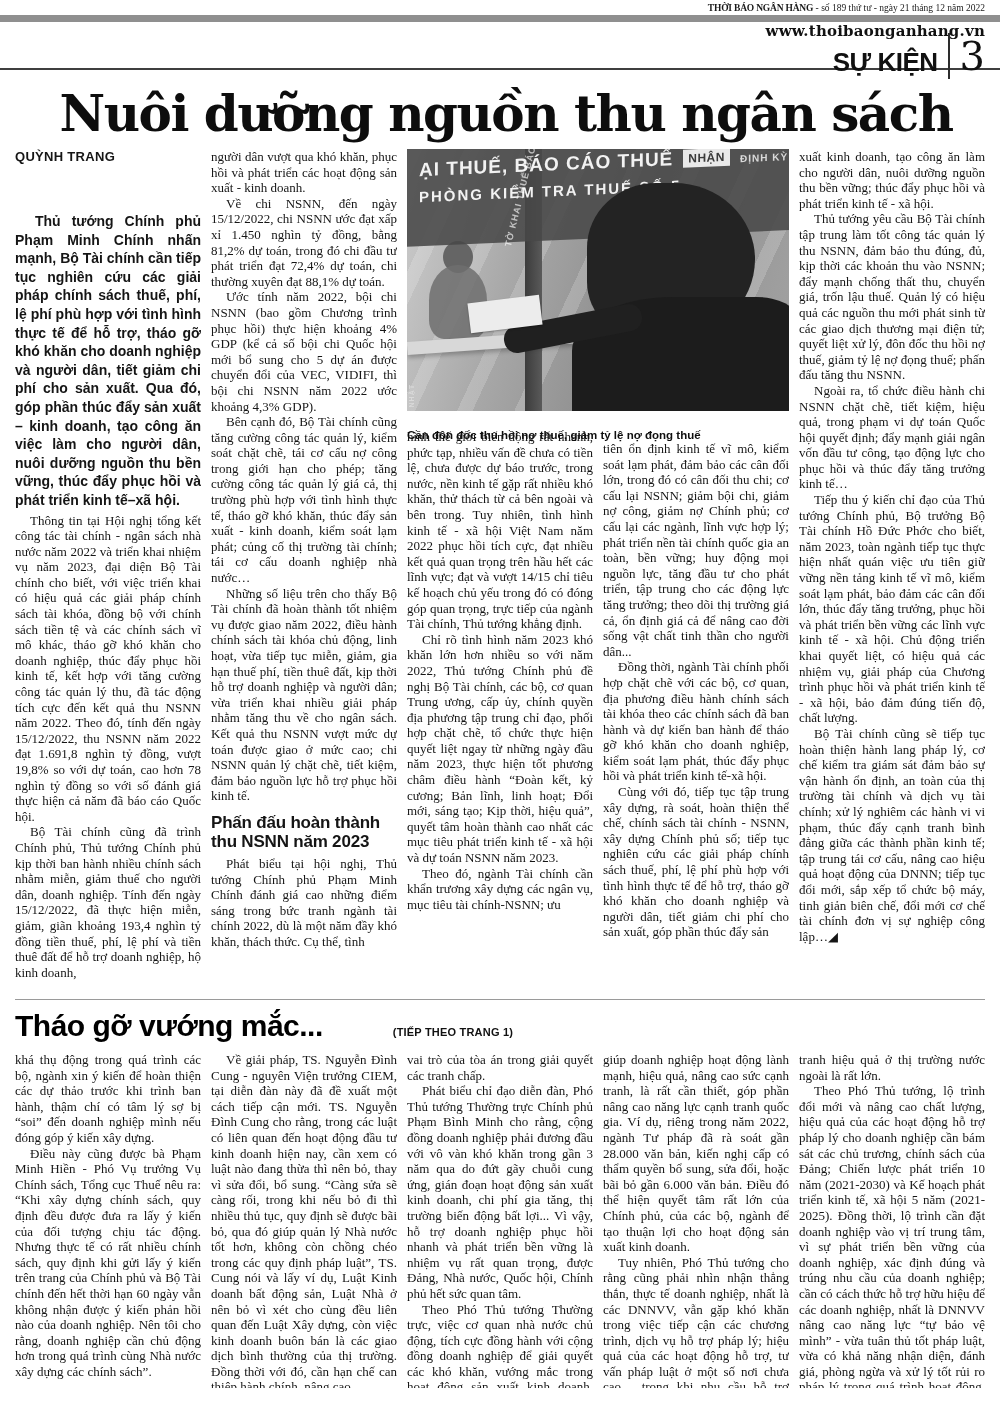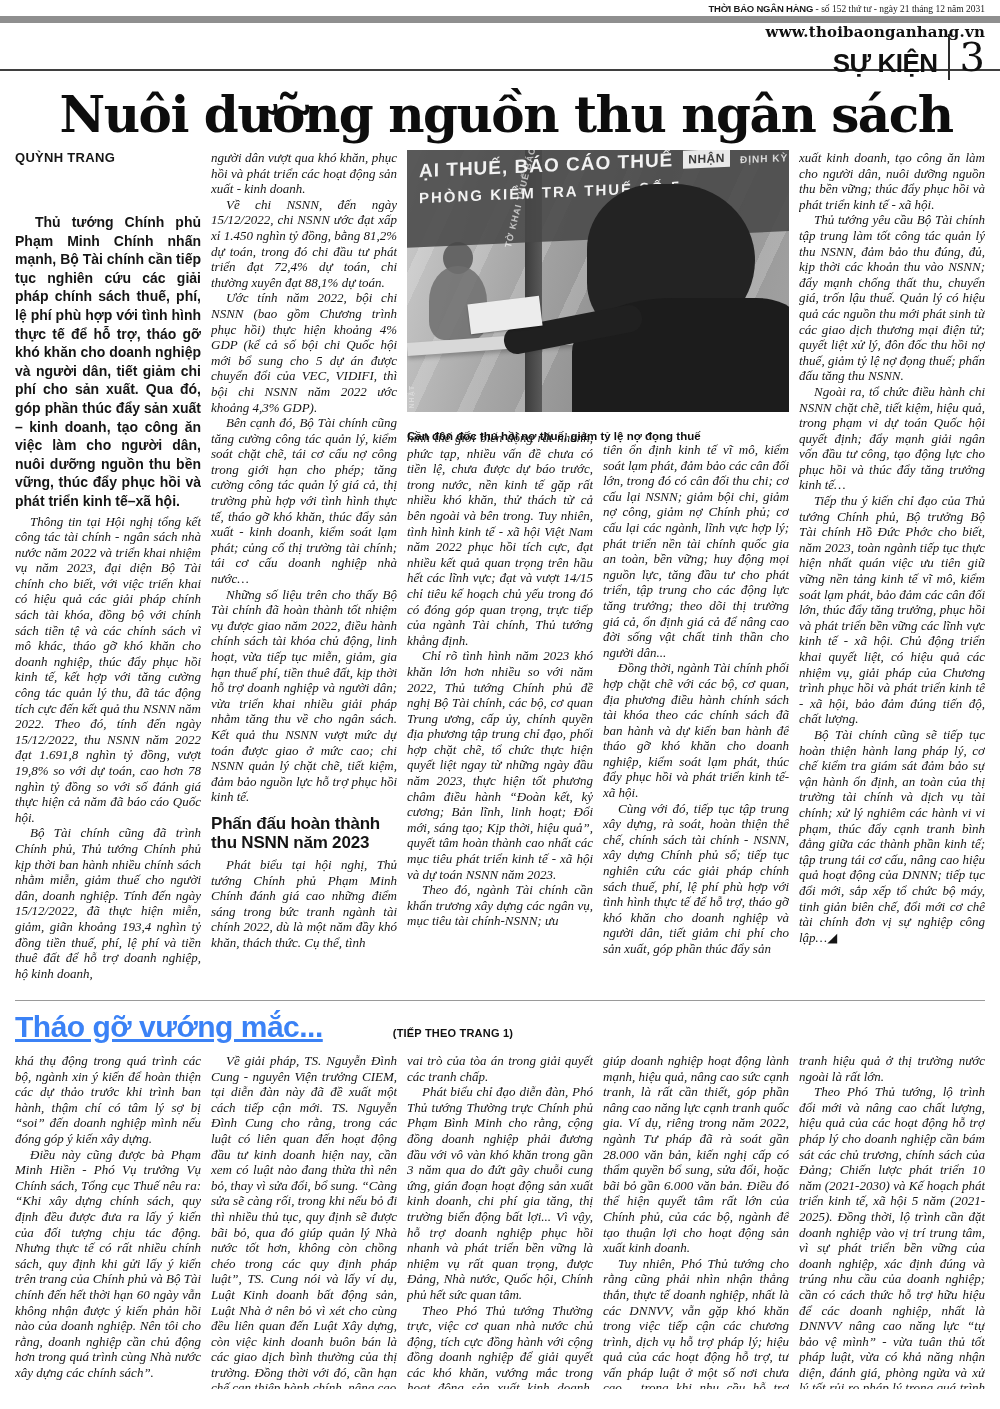--- a/index.html
+++ b/index.html
@@ -1,41 +1,41 @@
 <!DOCTYPE html>
 <html><head>
 <meta charset="utf-8">
 <style>
   html,body{margin:0;padding:0;background:#e9e9e9;}
   .page{width:1000px;height:1409px;background:#fff;position:relative;overflow:hidden;color:#111;margin:0 auto;}
 
   
   .issue-line{padding:3px 15px 1px;text-align:right;font:9.5px "Liberation Serif","DejaVu Serif",serif;color:#1a1a1a;}
-  .issue-line .paper-name{font-weight:bold;font-family:Liberation Sans, sans-serif;letter-spacing:-.2px;}
+  .issue-line .paper-name{font-weight:bold;font-family:Liberation Serif, serif;letter-spacing:-.2px;}
   .gray-bar{height:7px;background:#8f8f8f;margin-top:1px;}
   .mast-row{display:flex;justify-content:space-between;align-items:flex-end;padding:0 15px;height:46px;flex-direction:column;}
   .site-url{font:bold 15px "DejaVu Serif",serif;padding-bottom:5px;letter-spacing:.2px;}
   .section-box{display:flex;align-items:flex-end;height:34px;}
   .section-name{font:900 26px/1 "Liberation Sans","DejaVu Sans",sans-serif;letter-spacing:-.5px;padding:0 10px 4px 0;}
   .page-number{font:400 40px/46px "DejaVu Serif",serif;border-left:2px solid #2d2d2d;padding-left:10px;height:46px;}
   .rule{height:2px;background:#3f3f3f;}
 
   
   h1.headline{margin:16px 0 8px;text-align:center;font:700 50px/1.1 "DejaVu Serif","Liberation Serif",serif;letter-spacing:-1.5px;color:#0d0d0d;padding-left:12px;}
 
   
   .article-cols{position:relative;height:840px;margin:6px 15px 0;}
   .col{position:absolute;top:0;width:186px;height:840px;overflow:hidden;text-align:justify;
        font:13px/15.6px "Liberation Serif","DejaVu Serif",serif;color:#151515;}
   .c1{left:0}.c2{left:196px}
   .c3{left:392px;top:280px;height:548px}
   .c4{left:588px;top:292px;height:548px}
   .c5{left:784px}
 
-  .blk{margin:0;font-style:italic;}
+  .blk{margin:0;}
   .blk-byline{font:bold 13px "Liberation Sans","DejaVu Sans",sans-serif;letter-spacing:.3px;margin-bottom:48px;text-align:left;}
   .blk-lead{font:bold 14px/18.6px "Liberation Sans","DejaVu Sans",sans-serif;text-indent:20px;margin-bottom:3px;}
   .blk-heading{font:800 17px/19px "Liberation Sans","DejaVu Sans",sans-serif;margin:9px 0 5px;text-align:left;letter-spacing:-.2px;}
   .blk-p{text-indent:15px;}
   .blk-pc{text-indent:0;}
 
   
   .photo-block{position:absolute;left:392px;top:0;width:382px;}
   .photo{height:262px;position:relative;overflow:hidden;
          background:linear-gradient(105deg,#cdcdcd 0%,#a8a8a8 30%,#8e8e8e 58%,#a3a3a3 100%);}
@@ -58,34 +58,34 @@
   .woman-body{position:absolute;right:-8px;top:148px;width:225px;height:120px;background:#1c1c1c;border-radius:45% 18% 0 0;}
   .woman-arm{position:absolute;left:96px;top:166px;width:140px;height:27px;background:#202020;border-radius:13px;transform:rotate(-11deg);}
   .paper{position:absolute;left:62px;top:150px;width:72px;height:30px;background:#ececec;transform:rotate(-7deg);box-shadow:0 1px 2px rgba(0,0,0,.3);}
   .photo-credit{position:absolute;left:1px;bottom:4px;writing-mode:vertical-rl;transform:rotate(180deg);
          font:700 7px "Liberation Sans",sans-serif;color:#e0e0e0;letter-spacing:1px;opacity:.8;}
   .caption{font:bold 11.5px/14px "Liberation Sans","DejaVu Sans",sans-serif;margin-top:17px;color:#0e0e0e;text-align:left;}
 
   
   .divider{height:1px;background:#9a9a9a;margin:10px 15px 0;}
   .bottom-head-row{display:flex;align-items:baseline;margin:9px 15px 0;}
-  .bottom-headline{font:800 30px/34px "Liberation Sans","DejaVu Sans",sans-serif;letter-spacing:-.5px;color:#3b82f6;text-decoration:underline;}
+  .bottom-headline{font:800 30px/34px "Liberation Sans","DejaVu Sans",sans-serif;letter-spacing:-.5px;color:#000000;}
   .continued-label{font:800 11px "Liberation Sans",sans-serif;margin-left:70px;letter-spacing:.2px;}
   .bottom-cols{position:relative;margin:9px 15px 0;height:336px;}
   .bcol{position:absolute;top:0;width:186px;height:336px;overflow:hidden;text-align:justify;
         font:13px/15.6px "Liberation Serif","DejaVu Serif",serif;color:#151515;}
   .b1{left:0}.b2{left:196px}.b3{left:392px}.b4{left:588px}.b5{left:784px}
 </style>
 </head>
 <body>
 
 <div class="page">
 
   <div class="issue-line">
-    <span class="paper-name">THỜI BÁO NGÂN HÀNG</span><span> - số 152 thứ tư - ngày 21 tháng 12 năm 2031</span>
+    <span class="paper-name">THỜI BÁO NGÂN HÀNG</span><span> - số 189 thứ tư - ngày 21 tháng 12 năm 2022</span>
   </div>
 
   <div class="gray-bar"></div>
 
   <div class="mast-row">
     <div class="site-url">www.thoibaonganhang.vn</div>
     <div class="section-box">
       <div class="section-name">SỰ KIỆN</div>
       <div class="page-number">3</div>
     </div>

